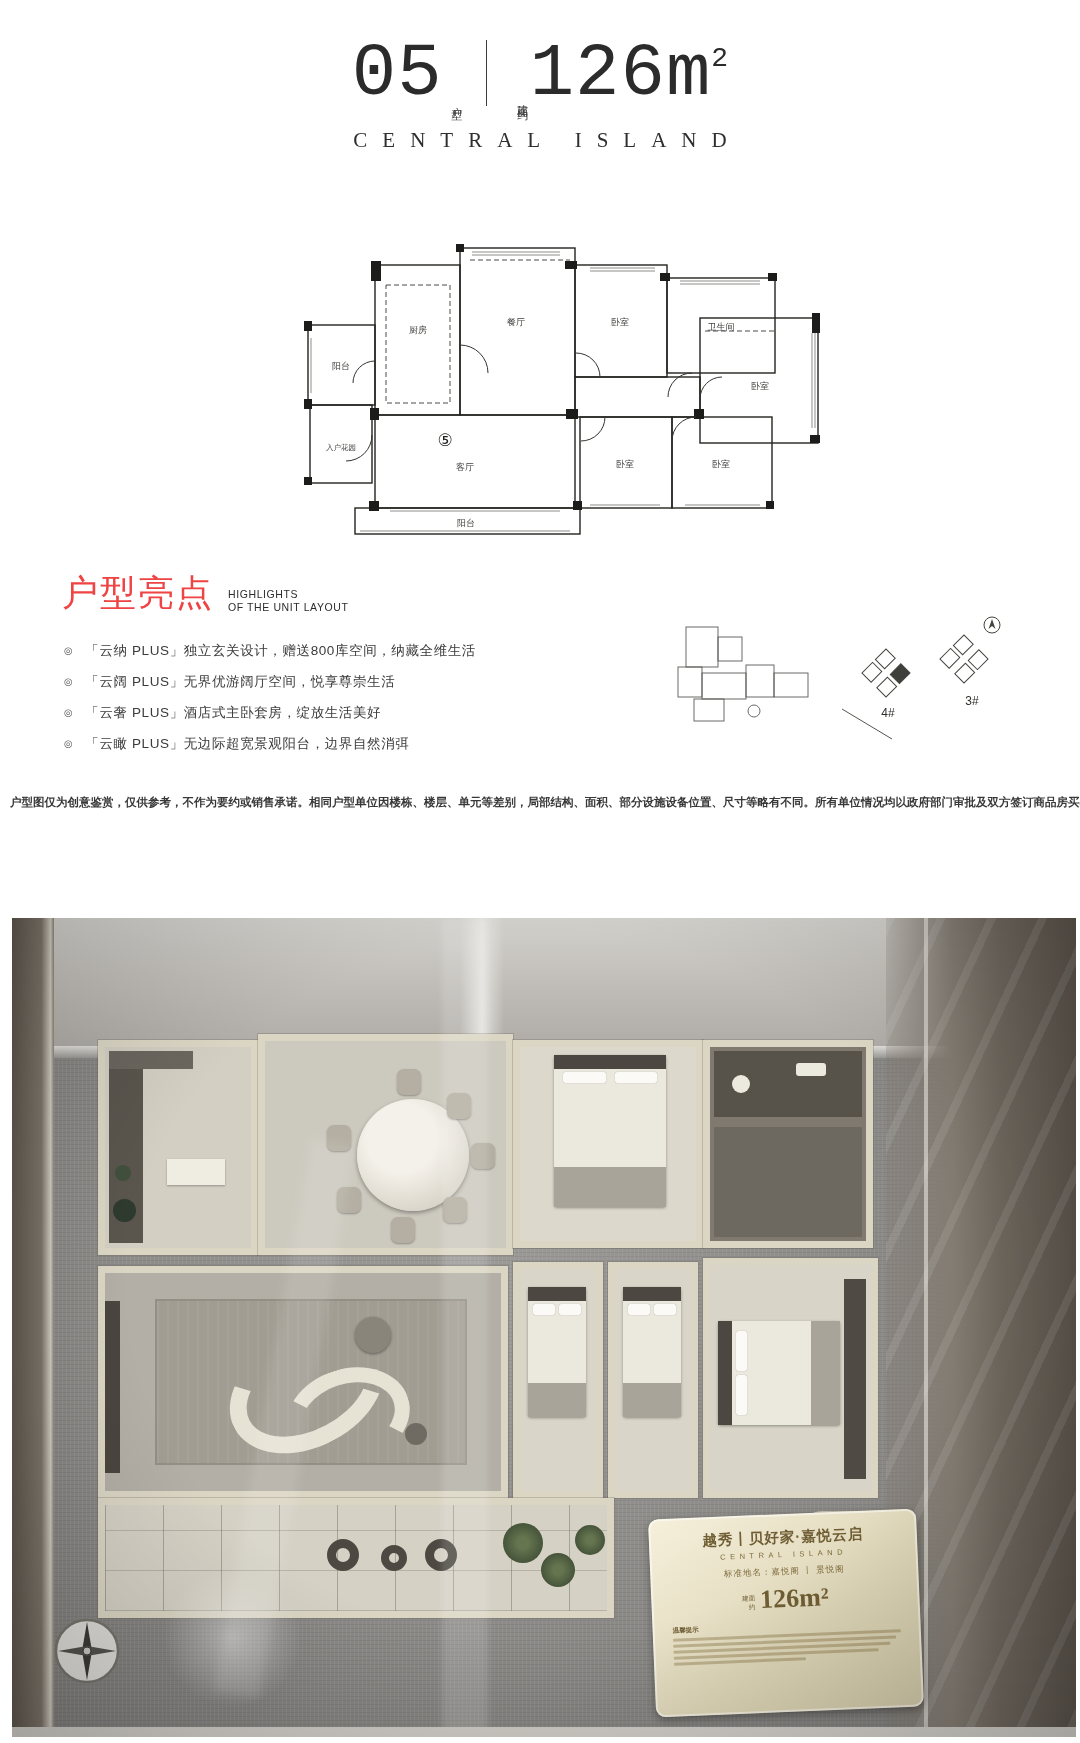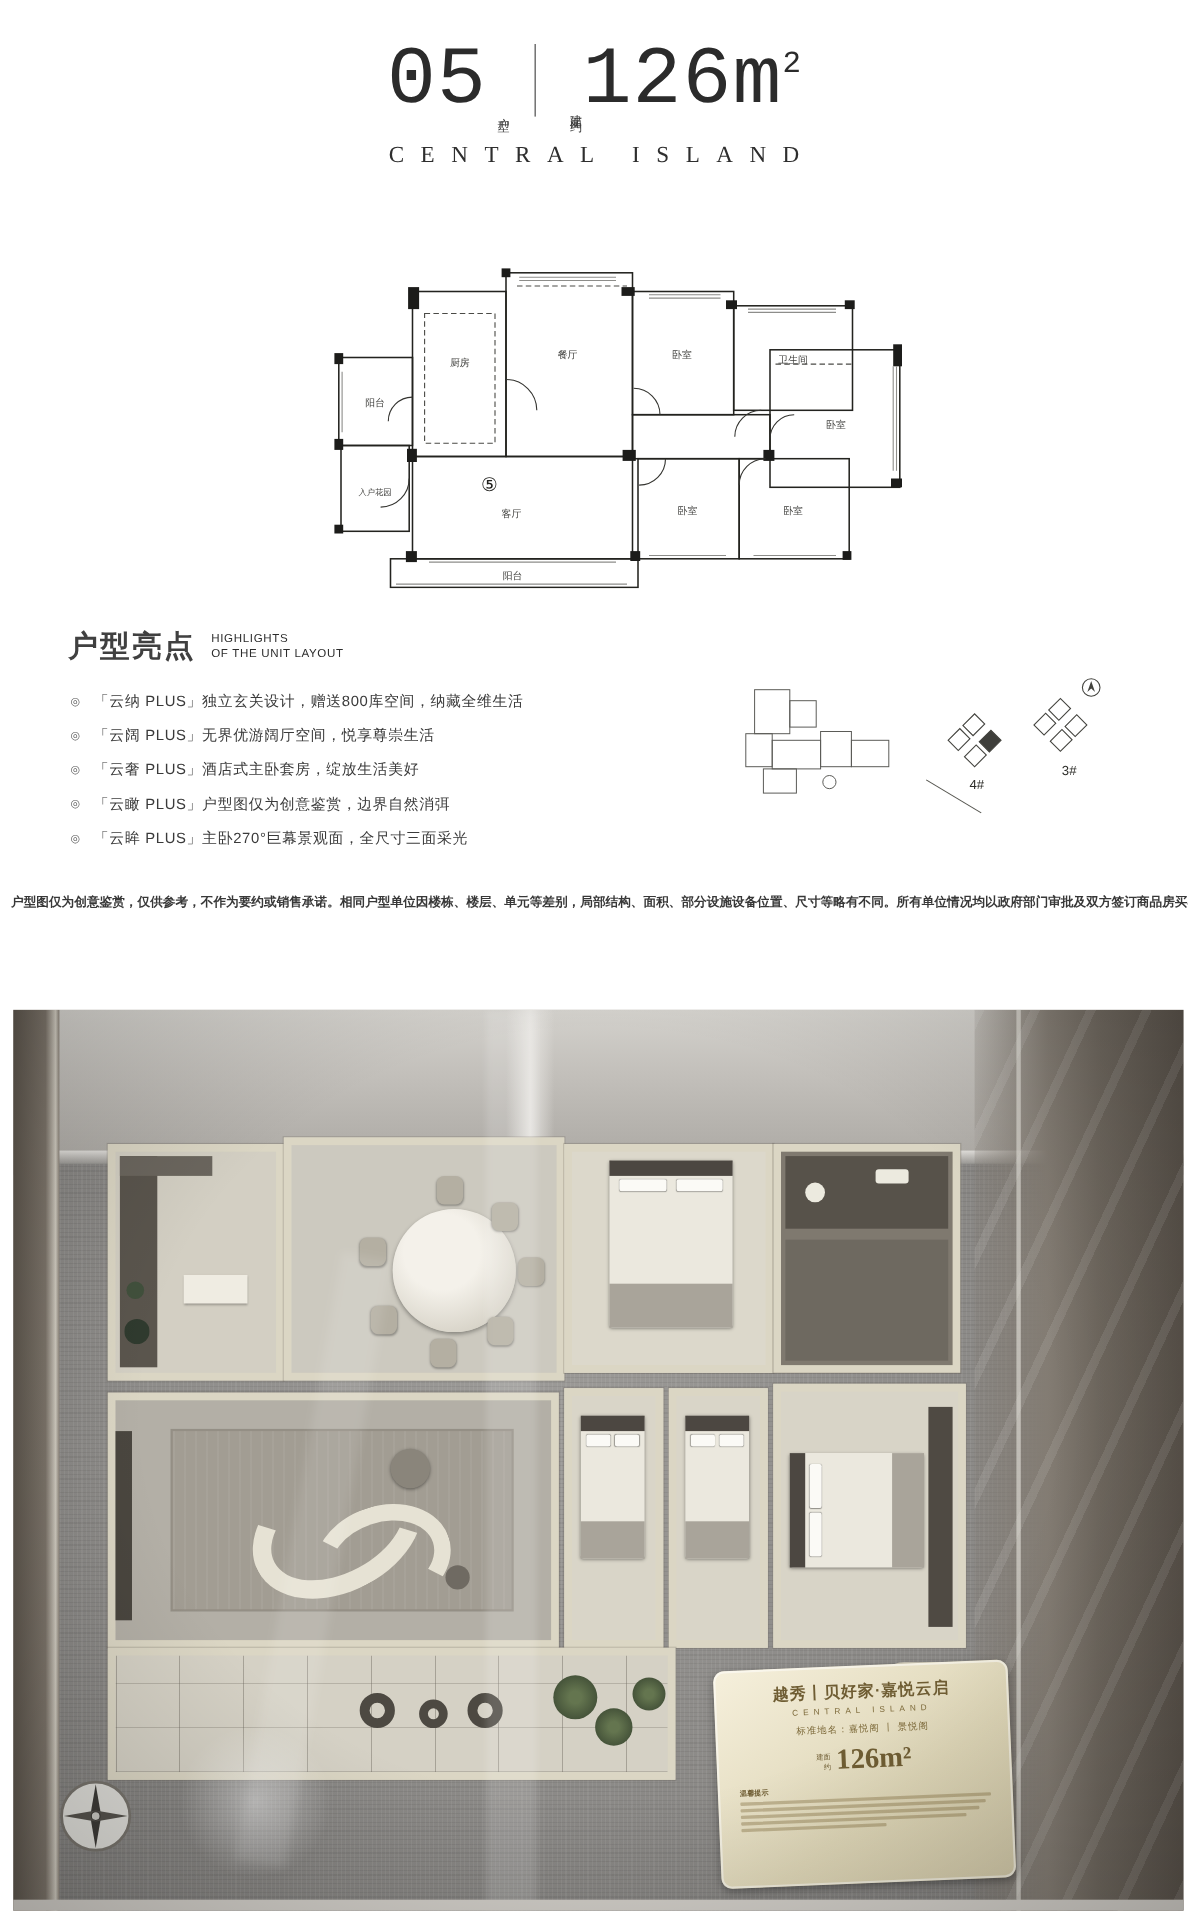--- a/index.html
+++ b/index.html
@@ -15,21 +15,21 @@
   .vline{width:1px;height:66px;background:#3c3c3c;margin:0 22px 2px 22px;align-self:flex-end;}
   .brand{margin-top:20px;font-family:"Liberation Serif","DejaVu Serif",serif;font-size:21px;letter-spacing:15px;color:#2e2e2e;padding-left:15px;}
 
   
   .plan-wrap{margin-top:50px;display:flex;justify-content:center;}
   .plan-wrap svg text{font-family:"Liberation Sans","DejaVu Sans",sans-serif;}
 
   
   .highlights{position:relative;margin:34px 0 0 62px;}
   .hl-head{display:flex;align-items:flex-end;}
-  .hl-title{font-size:27px;font-weight:bold;color:#404040;letter-spacing:2px;}
+  .hl-title{font-size:36px;font-weight:normal;color:#ef4444;letter-spacing:2px;}
   .hl-en{margin-left:14px;font-size:10.5px;line-height:1.3;color:#2c2c2c;letter-spacing:.6px;padding-bottom:3px;}
   .hl-list{list-style:none;margin:24px 6px 0 2px;padding:0;}
   .hl-list li{font-size:13.5px;color:#3a3a3a;margin-bottom:13px;letter-spacing:.6px;}
   .blt{font-size:10px;color:#555;margin-right:12px;position:relative;top:-1px;}
   .keyplan{position:absolute;right:56px;top:44px;width:400px;height:150px;}
 
   
   .disclaimer{margin:42px 8px 0 10px;font-size:11.5px;font-weight:600;color:#383838;white-space:nowrap;letter-spacing:0;}
 
   
@@ -237,22 +237,21 @@
       <span class="hl-title">户型亮点</span>
       <span class="hl-en">
         <div>HIGHLIGHTS</div>
         <div>OF THE UNIT LAYOUT</div>
       </span>
     </div>
     <ul class="hl-list">
       <li><span class="blt">◎</span><span>「云纳 PLUS」独立玄关设计，赠送800库空间，纳藏全维生活</span></li>
       <li><span class="blt">◎</span><span>「云阔 PLUS」无界优游阔厅空间，悦享尊崇生活</span></li>
       <li><span class="blt">◎</span><span>「云奢 PLUS」酒店式主卧套房，绽放生活美好</span></li>
-      <li><span class="blt">◎</span><span>「云瞰 PLUS」户型图仅为创意鉴赏，边界自然消弭</span></li>
-      <li><span class="blt">◎</span><span>「云眸 PLUS」主卧270°巨幕景观面，全尺寸三面采光</span></li>
+      <li><span class="blt">◎</span><span>「云瞰 PLUS」无边际超宽景观阳台，边界自然消弭</span></li>
     </ul>
 
     <div class="keyplan">
       <svg viewBox="0 0 400 150" width="400" height="150" xmlns="http://www.w3.org/2000/svg">
         <g stroke="#5a5a56" stroke-width="0.9" fill="none">
           <rect x="62" y="14" width="32" height="40"></rect>
           <rect x="94" y="24" width="24" height="24"></rect>
           <rect x="54" y="54" width="24" height="30"></rect>
           <rect x="78" y="60" width="44" height="26"></rect>
           <rect x="122" y="52" width="28" height="32"></rect>

